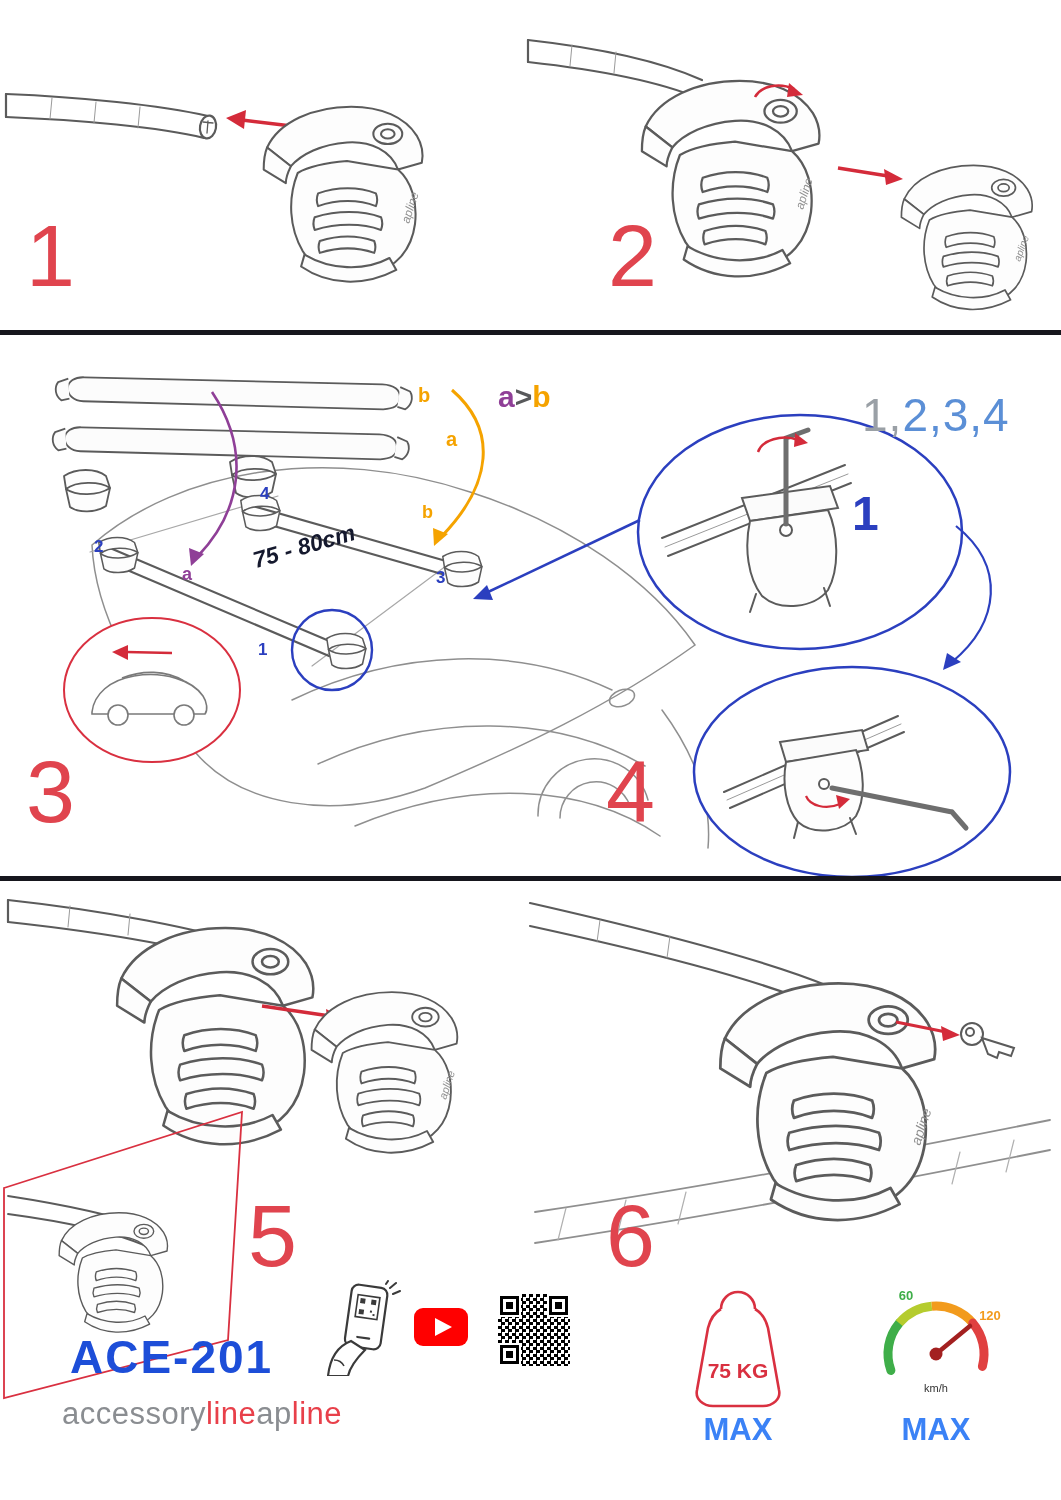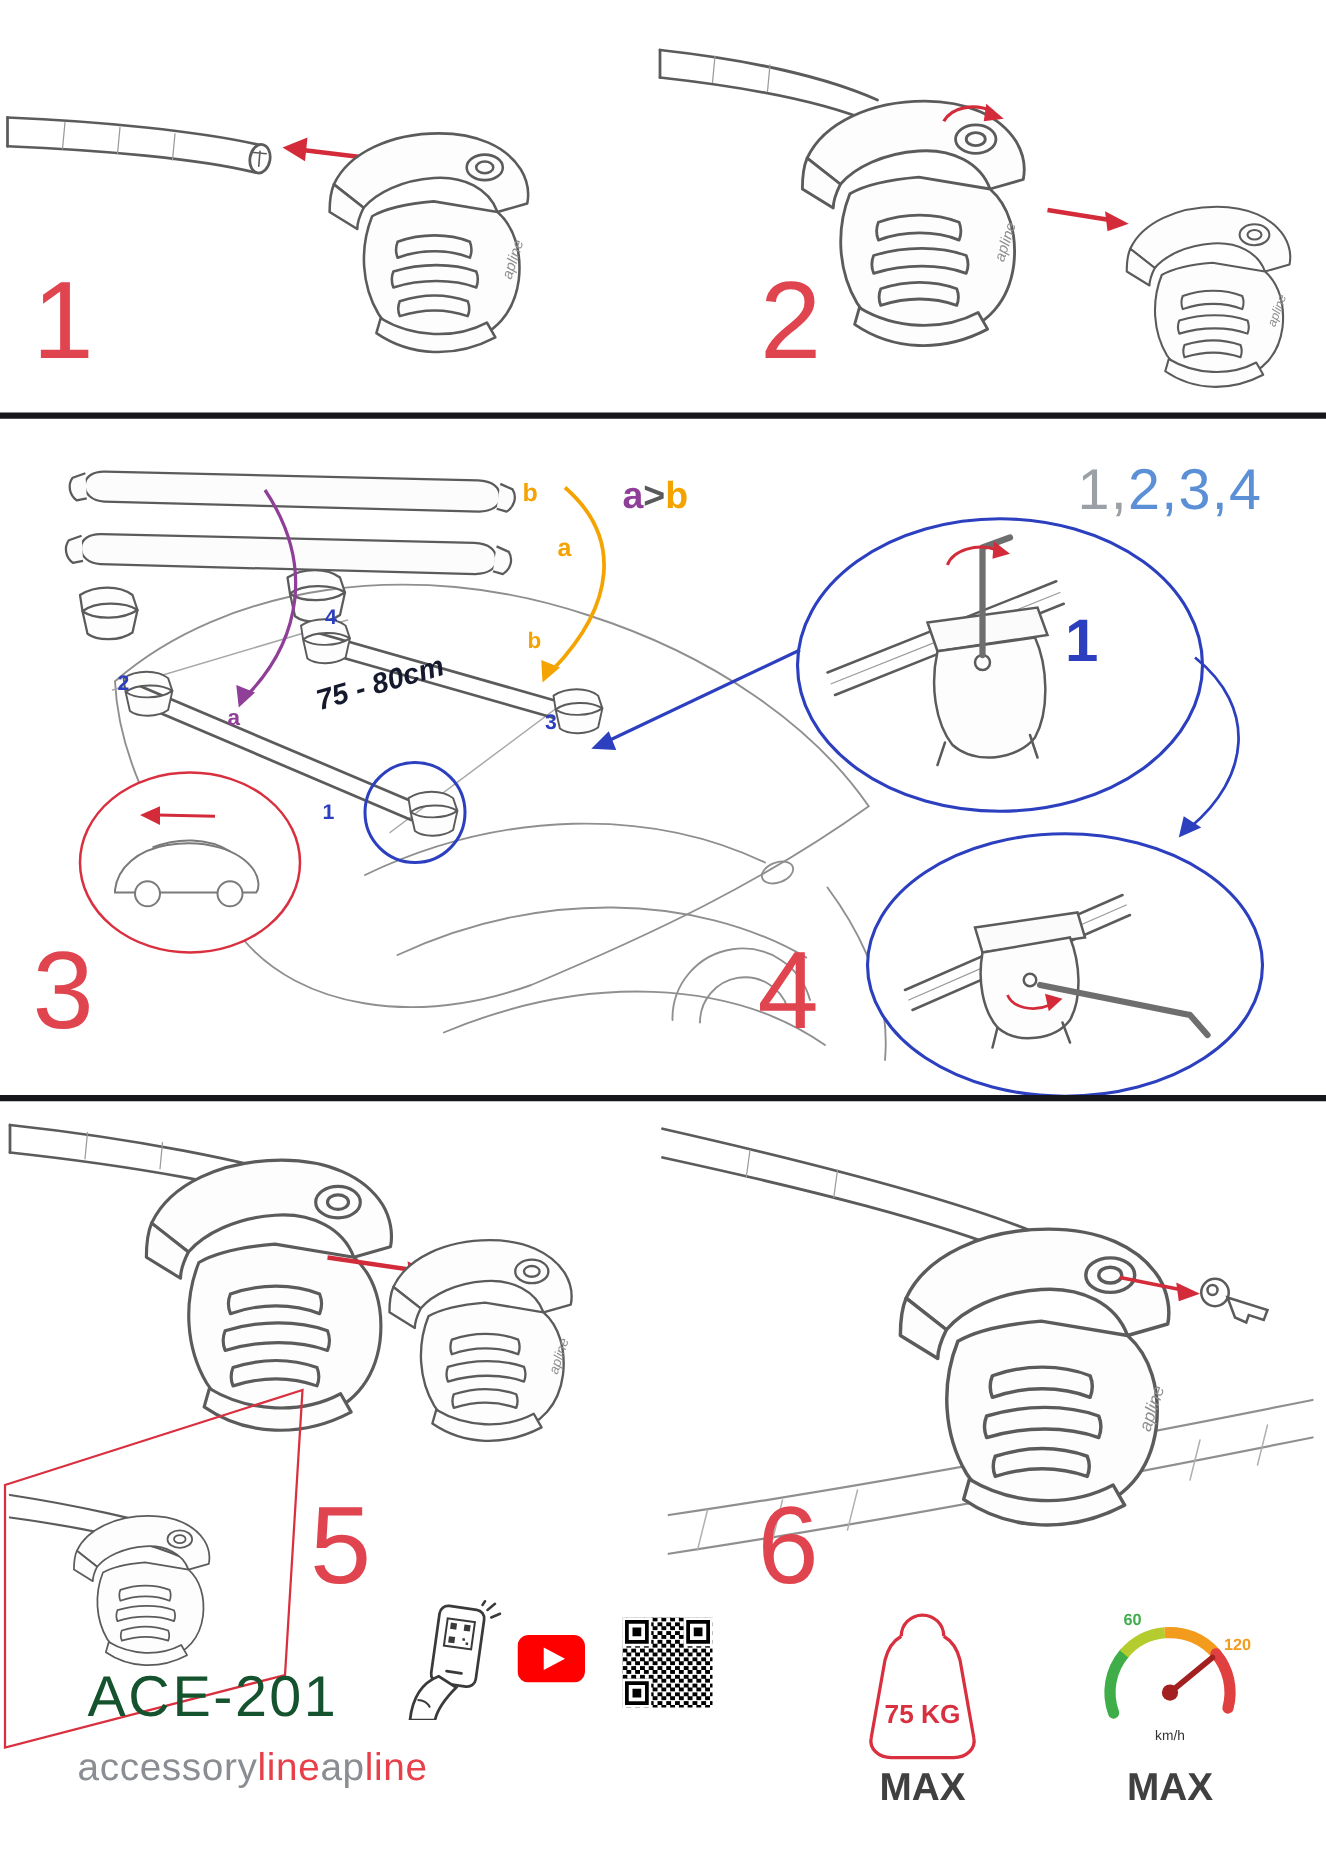--- a/index.html
+++ b/index.html
@@ -12,24 +12,24 @@
   .kit-label { position:absolute; color:#f5a300; font-size:20px; font-weight:700; }
   .note { position:absolute; font-size:30px; font-weight:700;text-align:right; }
   .note .a { color:#8f3f97; } .note .gt { color:#58595b; } .note .b { color:#f5a300; }
   .sequence { position:absolute; font-size:46px; font-weight:500; letter-spacing:1px; }
   .sequence .gray { color:#9aa0a6; } .sequence .blue { color:#5b8fd6; }
   .roof-num { position:absolute; color:#2b3fbf; font-size:17px; font-weight:700; }
   .roof-letter { position:absolute; font-size:18px; font-weight:700; }
   .roof-letter.b { color:#f5a300; } .roof-letter.a { color:#8f3f97; }
   .measurement { position:absolute; font-size:23px; font-style:italic; font-weight:600; color:#15192e; transform:rotate(-16deg); transform-origin:left top; }
   .callout-num { position:absolute; color:#2b3fbf; font-size:48px; font-weight:700; }
-  .model { position:absolute; color:#14532d; font-size:46px; font-weight:400; letter-spacing:2px; }
+  .model { position:absolute; color:#1d4ed8; font-size:46px; font-weight:700; letter-spacing:2px; }
   .brand { position:absolute; font-size:31px; font-weight:400; letter-spacing:0.5px; }
   .brand .g { color:#8a8d91;text-align:center; } .brand .r { color:#e8404a; } .brand .sp { }
-  .max-label { position:absolute; font-size:31px; font-weight:700; color:#404040; text-align:center; }
+  .max-label { position:absolute; font-size:31px; font-weight:700; color:#3b82f6; text-align:center; }
   .qr { position:absolute; width:72px; height:72px;
         background:conic-gradient(#000 90deg,#fff 90deg 180deg,#000 180deg 270deg,#fff 270deg);
         background-size:7px 7px; }
   .finder { position:absolute; width:19px; height:19px; border:3px solid #000; background:#fff; box-shadow:0 0 0 2px #fff; }
   .finder > div { width:7px; height:7px; background:#000; margin:3px; }
   svg text { font-family:"Liberation Sans", sans-serif; }
 </style>
 </head>
 <body>
 
@@ -199,21 +199,21 @@
       <polygon points="943,670 947,653 961,662" fill="#2b3fbf"></polygon>
     </g>
     <circle cx="332" cy="650" r="40" fill="none" stroke="#2b3fbf" stroke-width="2.4"></circle>
   </svg>
 
   <div class="kit-label" style="left:418px;top:384px">b</div>
   <div class="kit-label" style="left:446px;top:428px">a</div>
   <div class="note" style="left:498px;top:380px">
     <span class="a">a</span><span class="gt">&gt;</span><span class="b">b</span>
   </div>
-  <div class="sequence" style="left:862px;top:364px">
+  <div class="sequence" style="left:862px;top:388px">
     <span class="gray">1,</span><span class="blue">2,3,4</span>
   </div>
   <div class="roof-num" style="left:260px;top:484px">4</div>
   <div class="roof-num" style="left:94px;top:537px">2</div>
   <div class="roof-num" style="left:436px;top:568px">3</div>
   <div class="roof-num" style="left:258px;top:640px">1</div>
   <div class="roof-letter b" style="left:422px;top:502px">b</div>
   <div class="roof-letter a" style="left:182px;top:564px">a</div>
   <div class="measurement" style="left:250px;top:548px">75 - 80cm</div>
   <div class="callout-num" style="left:852px;top:486px">1</div>

